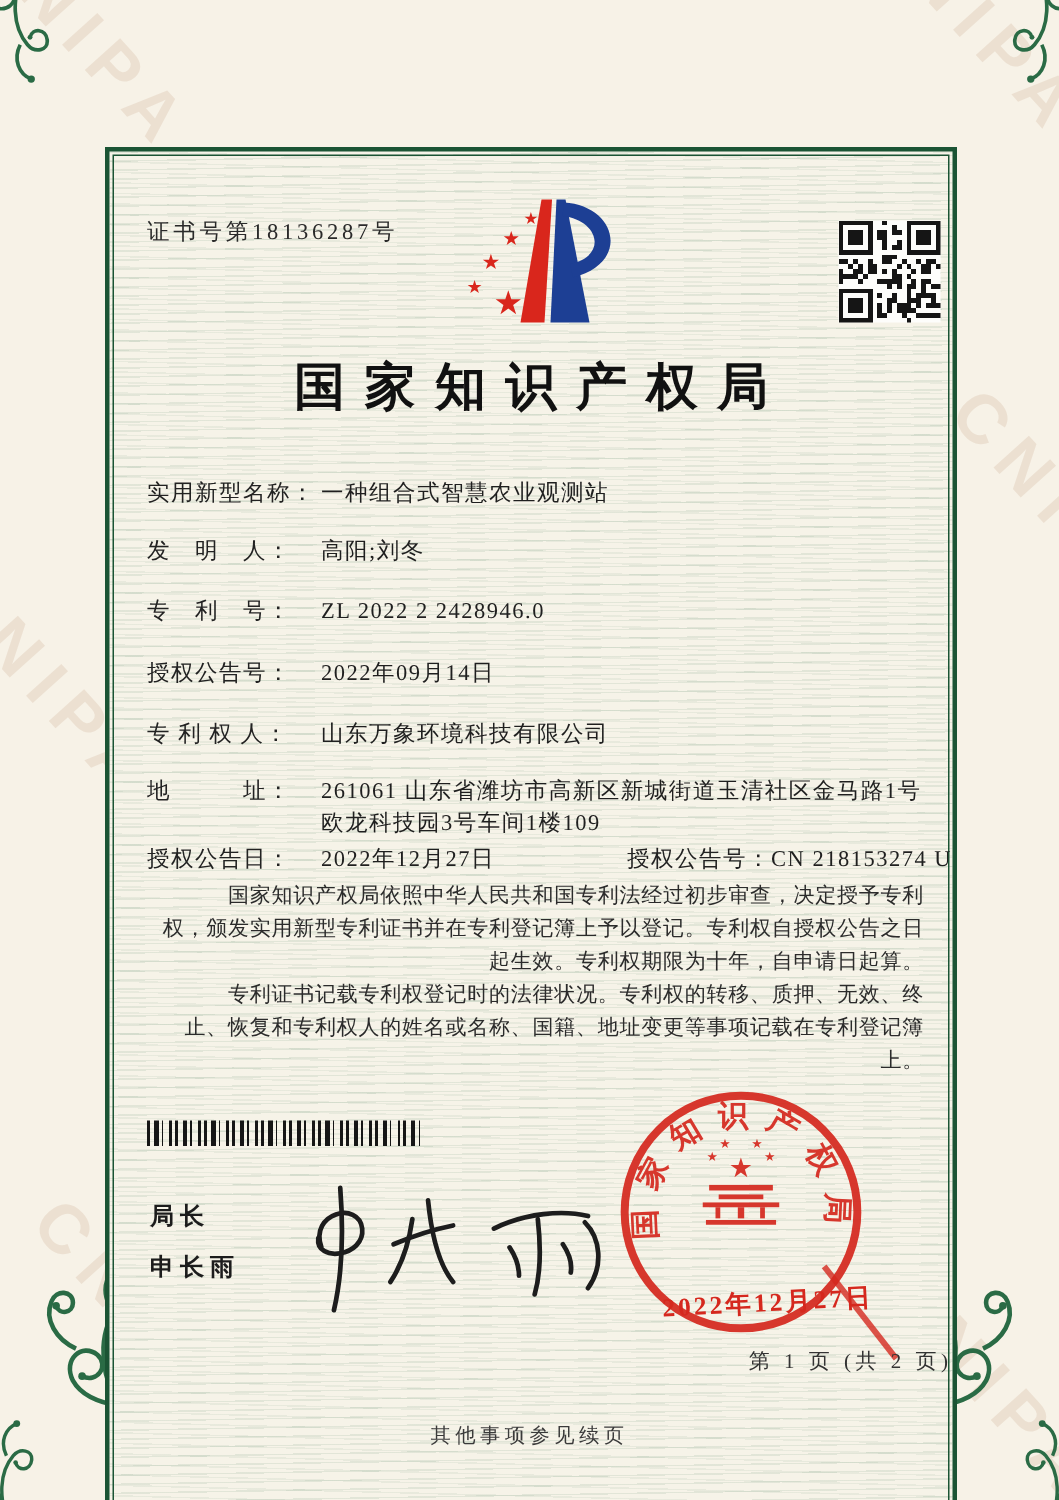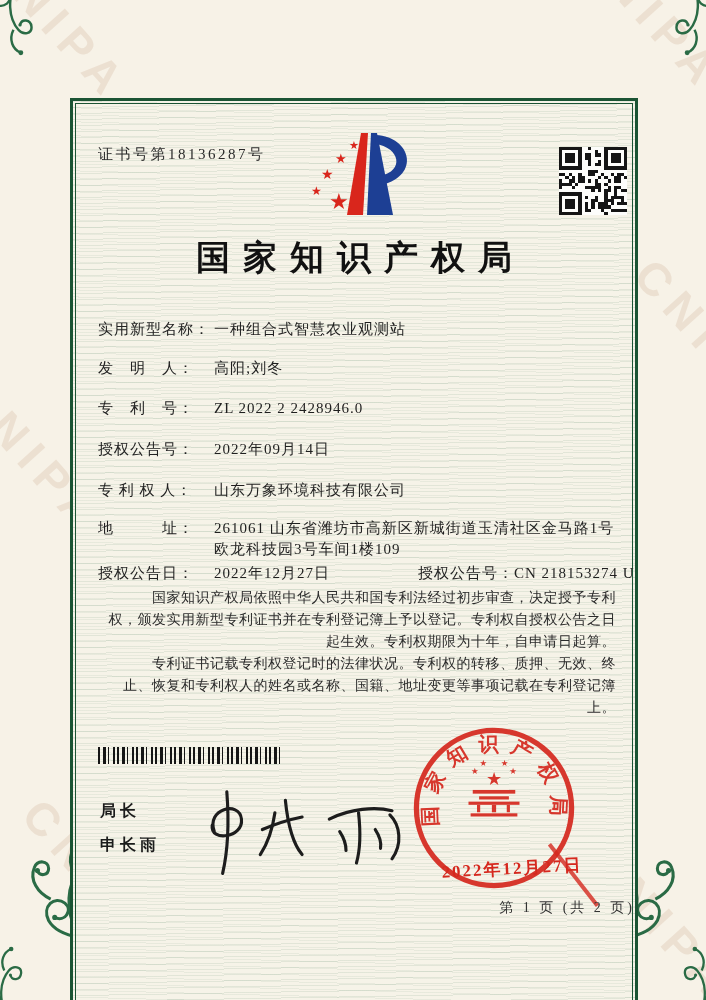--- a/index.html
+++ b/index.html
@@ -338,13 +338,14 @@
         <rect x="58" y="85" width="44" height="3"></rect>
       </g>
     </svg>
 
     <div class="seal-date">2022年12月27日</div>
     <div class="stray"></div>
 
     <div class="pagenum">第 1 页 (共 2 页)</div>
   </div>
 
+  <div class="contnote">其他事项参见续页</div>
 </div>
 
 </body></html>

